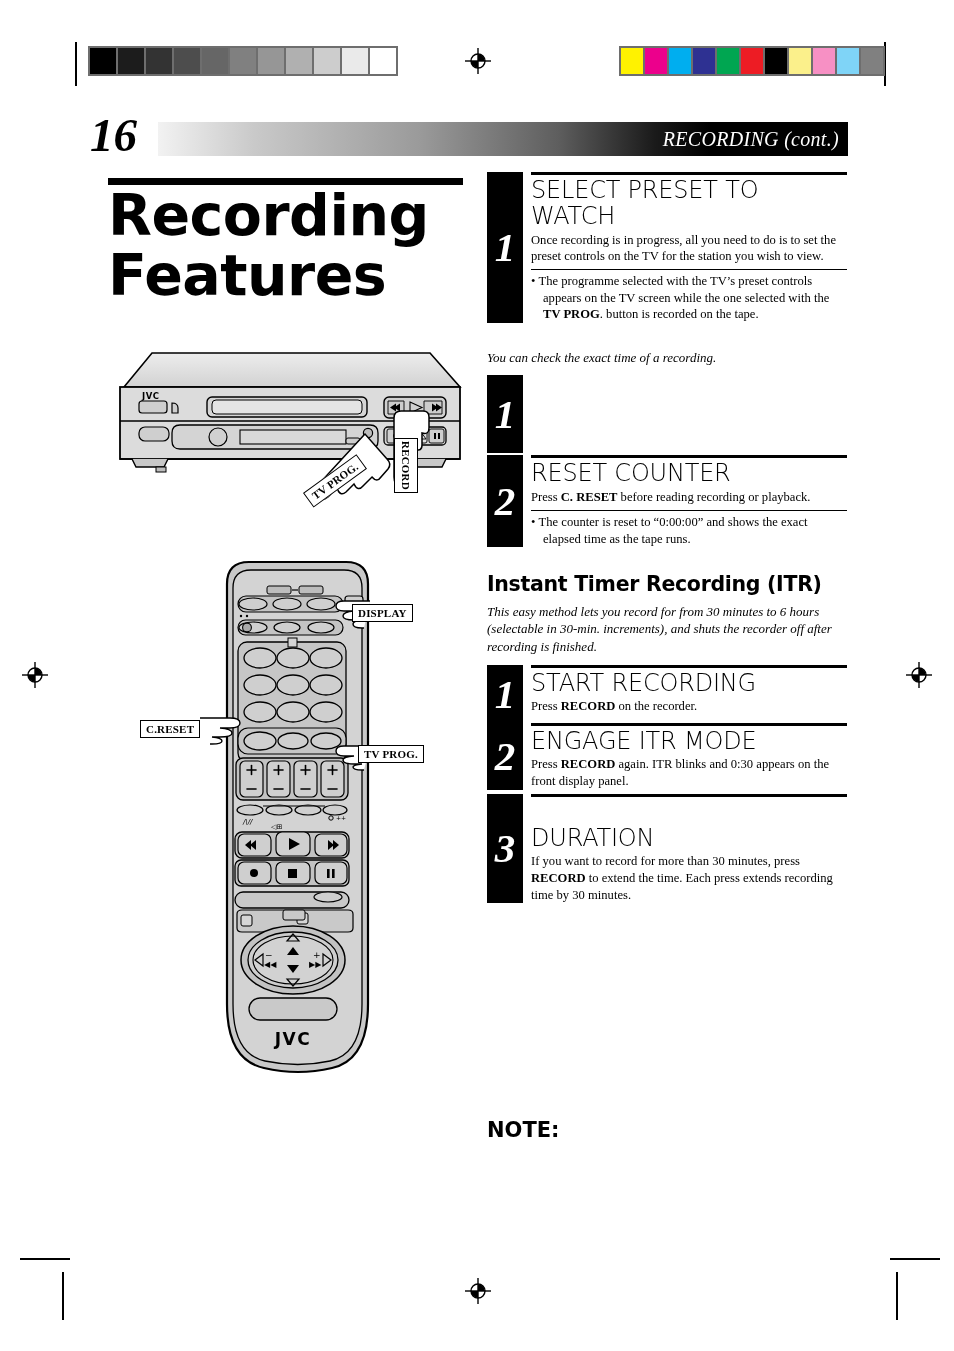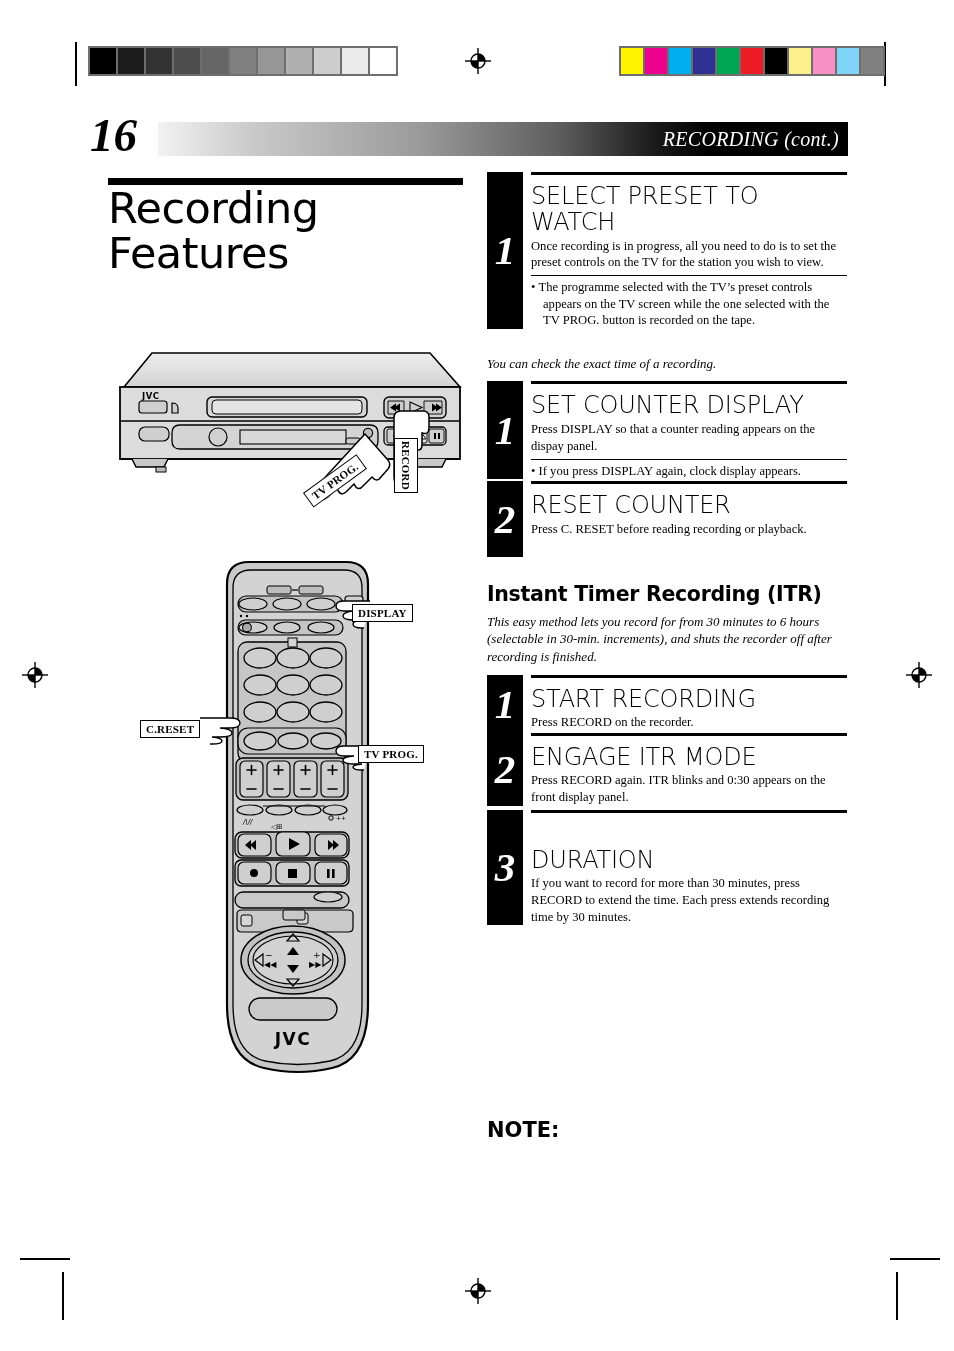--- a/index.html
+++ b/index.html
@@ -26,46 +26,46 @@
            font-style:italic;font-size:47px;font-weight:700;line-height:1;z-index:3;}
   .headband{position:absolute;left:158px;top:122px;width:690px;height:34px;
             background:linear-gradient(to right,#f2f2f2 0%,#c9c9c9 14%,#9a9a9a 38%,#5e5e5e 58%,#1a1a1a 72%,#000 80%,#000 100%);}
   .headband .label{position:absolute;right:9px;top:50%;transform:translateY(-50%);
             color:#fff;font-family:"Liberation Serif",serif;font-style:italic;
             font-weight:400;font-size:20px;white-space:nowrap;letter-spacing:.3px;}
 
   
   .left-rule{position:absolute;left:108px;top:178px;width:355px;height:7px;background:#000;}
   .big-title{position:absolute;left:108px;top:186px;width:380px;
-             font-family:"DejaVu Sans",sans-serif;font-weight:400;font-size:43px;
+             font-family:"DejaVu Sans",sans-serif;font-weight:700;font-size:57px;
              line-height:1.05;letter-spacing:-.5px;}
 
   
   .rcol{position:absolute;left:487px;top:172px;width:360px;}
   h2.sect{font-family:"DejaVu Sans",sans-serif;font-weight:700;font-size:20.5px;
           line-height:1.16;margin:0 0 6px 0;letter-spacing:-.3px;}
   p.lead{font-family:"Liberation Serif",serif;font-size:13px;line-height:1.35;margin:0 0 9px 0;font-style:italic;}
   .spacer-lg{height:26px;}
 
   
   .step{position:relative;padding-left:44px;margin-bottom:0;}
   .stepnum{position:absolute;left:0;top:0;width:36px;bottom:0;background:#000;
            color:#fff;font-family:"Liberation Serif",serif;font-style:italic;
            font-weight:700;font-size:41px;display:flex;align-items:center;
            justify-content:center;}
-  .step-body{border-top:3px solid #000;padding-top:8px;}
+  .step-body{border-top:3px solid #000;padding-top:2px;}
   h3.steptitle{font-family:"DejaVu Sans",sans-serif;font-weight:300;font-size:24px;
                line-height:1.08;margin:1px 0 2px 0;letter-spacing:-.2px;}
   p.stepdesc{font-family:"Liberation Serif",serif;font-size:12.6px;line-height:1.32;
              margin:0 0 4px 0;}
   .bullet{border-top:1px solid #000;padding-top:3px;margin-top:2px;}
   .bullet p{font-family:"Liberation Serif",serif;font-size:12.6px;line-height:1.32;
             margin:0;padding-left:12px;text-indent:-12px;}
   .bullet p::before{content:"\2022\00a0";}
-  b{font-weight:400;margin-top:10px;}
+  b{font-weight:700;margin-top:10px;}
 
   .note{position:absolute;left:487px;top:1118px;width:360px;}
   .note h4{font-family:"DejaVu Sans",sans-serif;font-weight:700;font-size:21px;
            margin:0 0 3px 0;}
   .note p{font-family:"Liberation Serif",serif;font-style:italic;font-size:12.6px;
           line-height:1.3;margin:0;}
 
   
   .callout{position:absolute;border:1.5px solid #000;background:#fff;
            font-family:"Liberation Serif",serif;font-weight:700;font-size:11px;
@@ -398,34 +398,30 @@
       </div>
     </div>
   </div>
 
   <div class="spacer-lg"></div>
 
   <p class="lead">You can check the exact time of a recording.</p>
 
   <div class="step" style="min-height:78px;">
     <div class="stepnum">1</div>
-    <div class="step-body">
-      <h3 class="steptitle">SET COUNTER DISPLAY</h3>
-      <p class="stepdesc"><span>Press </span><b>DISPLAY</b><span> so that a counter reading appears on the dispay panel.</span></p>
-      <div class="bullet">
-        <p><span>If you press </span><b>DISPLAY</b><span> again, clock display appears.</span></p>
-      </div>
-    </div>
   </div>
 
   <div class="step" style="min-height:76px;margin-top:2px;">
     <div class="stepnum">2</div>
     <div class="step-body">
       <h3 class="steptitle">RESET COUNTER</h3>
       <p class="stepdesc"><span>Press </span><b>C. RESET</b><span> before reading recording or playback.</span></p>
+      <div class="bullet">
+        <p>The counter is reset to “0:00:00” and shows the exact elapsed time as the tape runs.</p>
+      </div>
     </div>
   </div>
 
   <div class="spacer-lg"></div>
 
   <h2 class="sect">
     <span>Instant Timer Recording (ITR)</span>
   </h2>
   <p class="lead">This easy method lets you record for from 30 minutes to 6 hours (selectable in 30-min. increments), and shuts the recorder off after recording is finished.</p>
 

